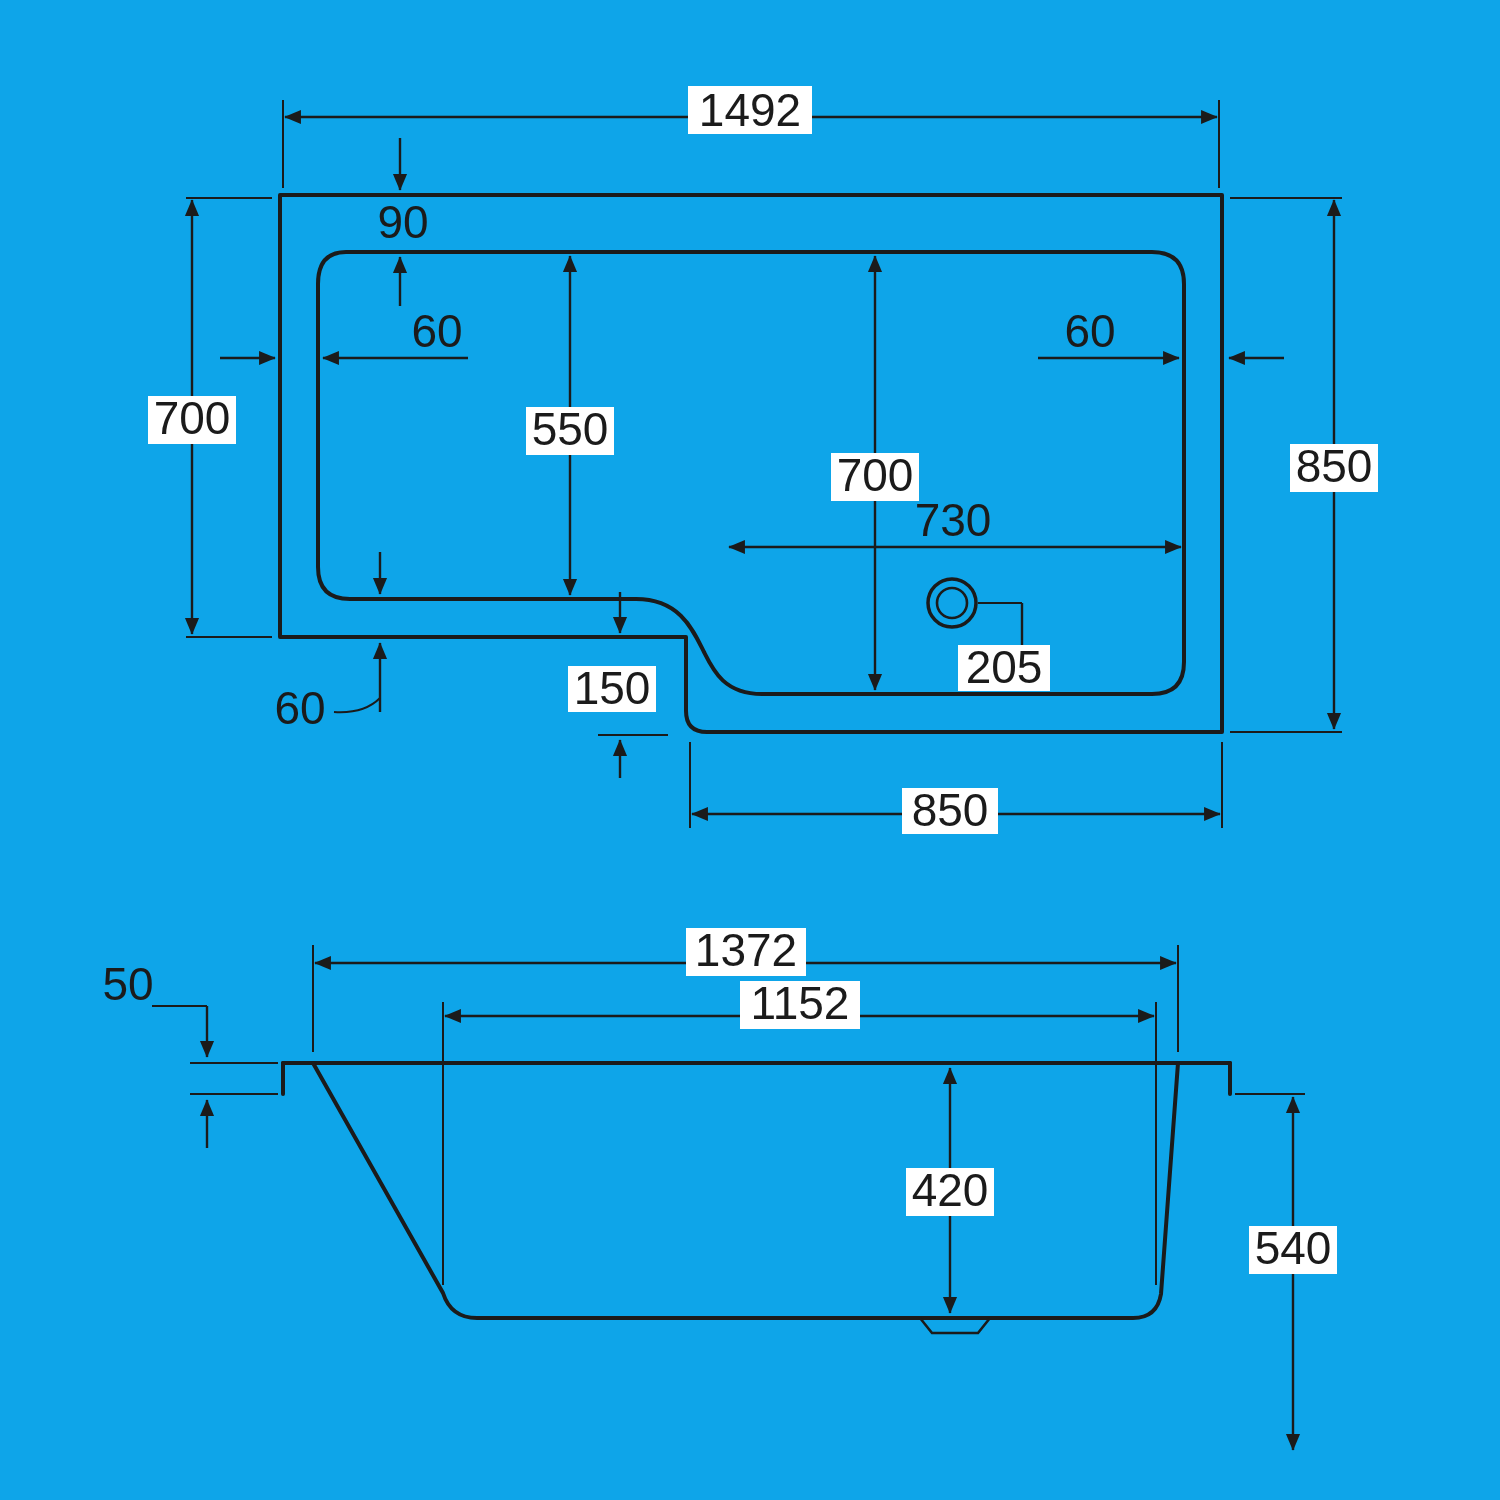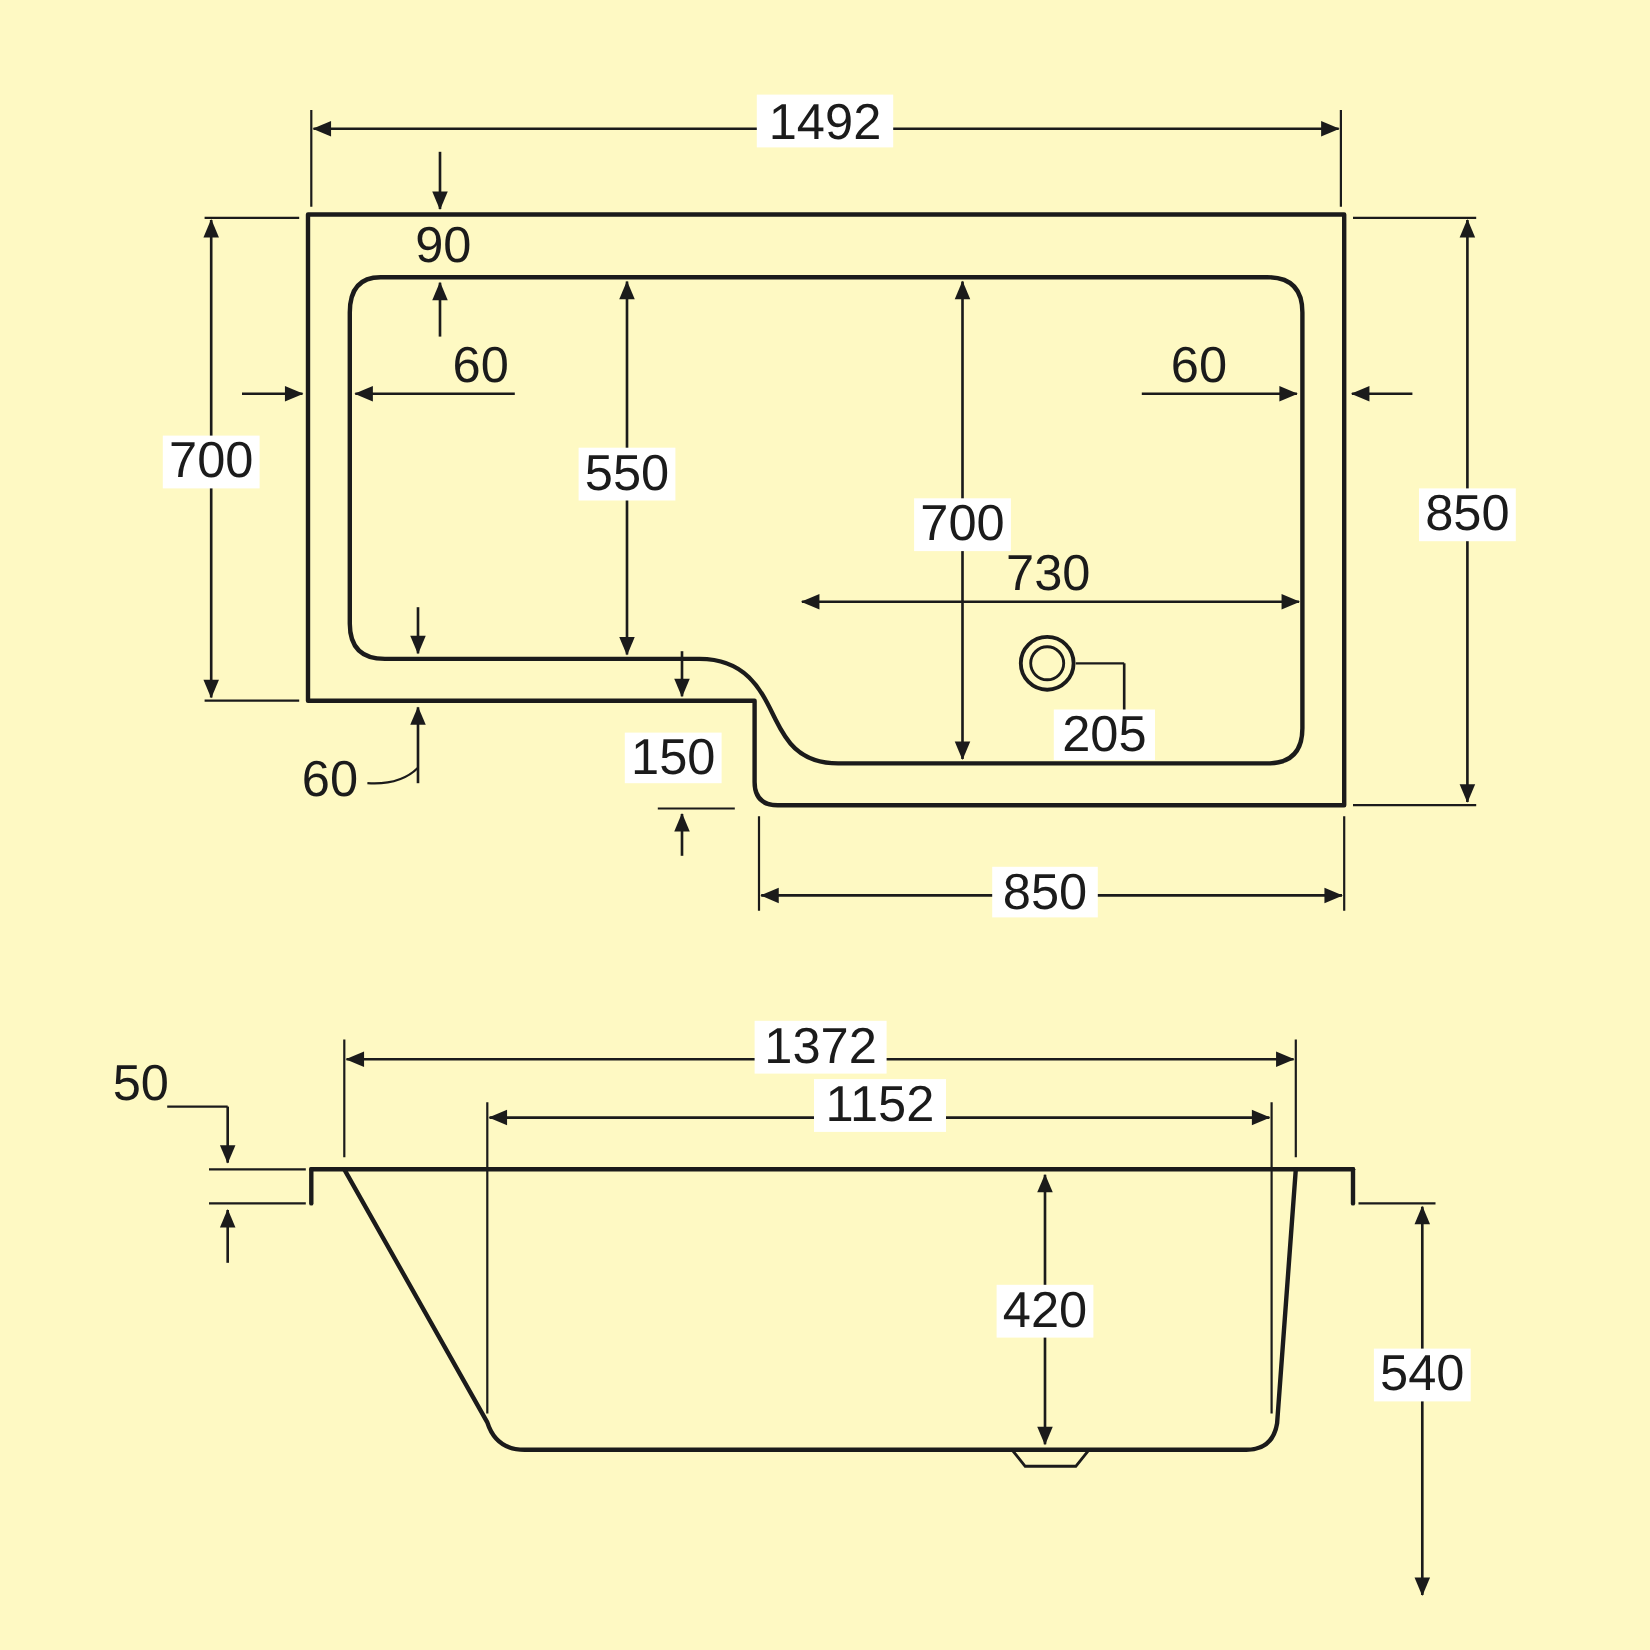--- a/index.html
+++ b/index.html
@@ -3,21 +3,21 @@
 <meta charset="utf-8">
 <style>
   html, body {
     margin: 0;
     padding: 0;
     background: #ffffff;
   }
   .canvas {
     width: 1500px;
     height: 1500px;
-    background: #fef9c3;
+    background: #0ea5e9;
     position: relative;
   }
   svg text {
     font-family: "Liberation Sans", sans-serif;
     font-size: 46px;
     fill: #1b1b1b;
     text-anchor: middle;
   }
   .outline {
     fill: none;

